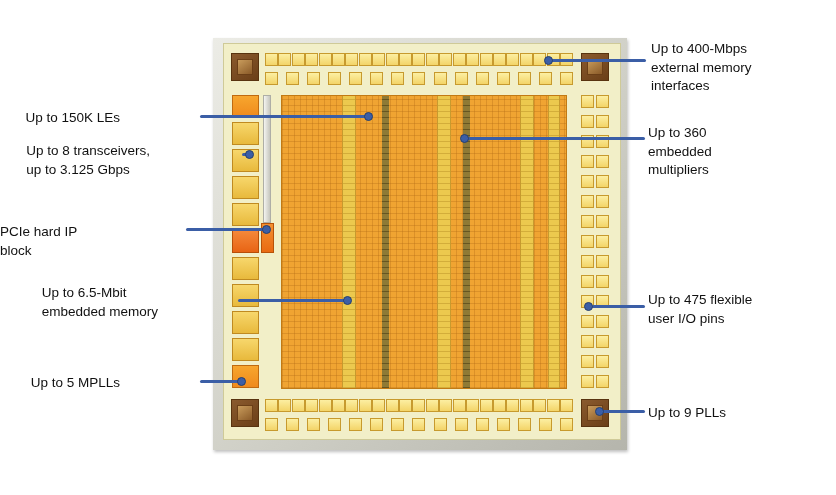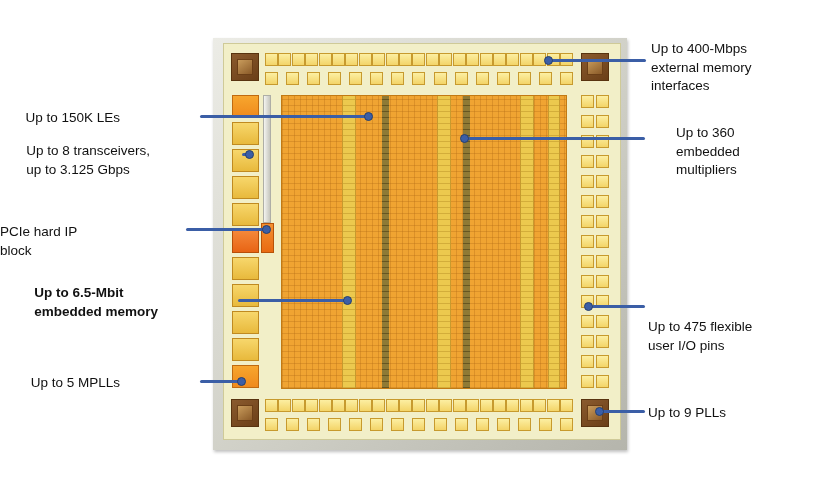--- a/index.html
+++ b/index.html
@@ -245,41 +245,41 @@
   </div>
   <div class="callout-line" style="left:242px;top:153px;width:10px;"></div>
   <div class="callout-dot" style="left:245px;top:150px;"></div>
 
   <div class="callout left" style="right:654px;top:222px;">
     <span class="callout-label">PCIe hard IP block</span>
   </div>
   <div class="callout-line" style="left:186px;top:228px;width:80px;"></div>
   <div class="callout-dot" style="left:262px;top:225px;"></div>
 
-  <div class="callout left" style="right:602px;top:283px;font-weight:bold;">
+  <div class="callout left" style="right:602px;top:283px;">
     <span class="callout-label">Up to 6.5-Mbit
 embedded memory</span>
   </div>
   <div class="callout-line" style="left:238px;top:299px;width:108px;"></div>
   <div class="callout-dot" style="left:343px;top:296px;"></div>
 
   <div class="callout left" style="right:640px;top:373px;">
     <span class="callout-label">Up to 5 MPLLs</span>
   </div>
   <div class="callout-line" style="left:200px;top:380px;width:40px;"></div>
   <div class="callout-dot" style="left:237px;top:377px;"></div>
 
-  <div class="callout right" style="left:676px;top:123px;">
+  <div class="callout right" style="left:648px;top:123px;">
     <span class="callout-label">Up to 360 embedded
 multipliers</span>
   </div>
   <div class="callout-line" style="left:468px;top:137px;width:177px;"></div>
   <div class="callout-dot" style="left:460px;top:134px;"></div>
 
-  <div class="callout right" style="left:648px;top:290px;margin-top:27px;">
+  <div class="callout right" style="left:648px;top:290px;">
     <span class="callout-label">Up to 475 flexible
 user I/O pins</span>
   </div>
   <div class="callout-line" style="left:592px;top:305px;width:53px;"></div>
   <div class="callout-dot" style="left:584px;top:302px;"></div>
 
   <div class="callout right" style="left:648px;top:403px;">
     <span class="callout-label">Up to 9 PLLs</span>
   </div>
   <div class="callout-line" style="left:602px;top:410px;width:43px;"></div>

